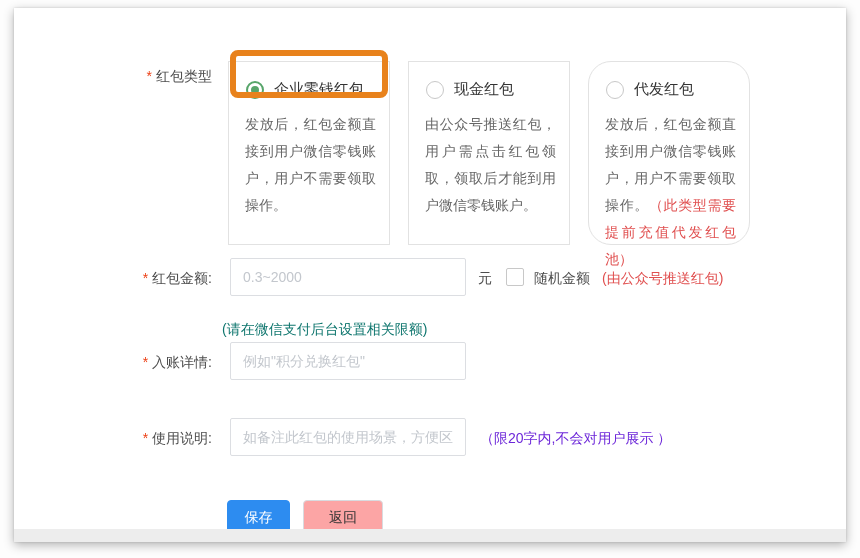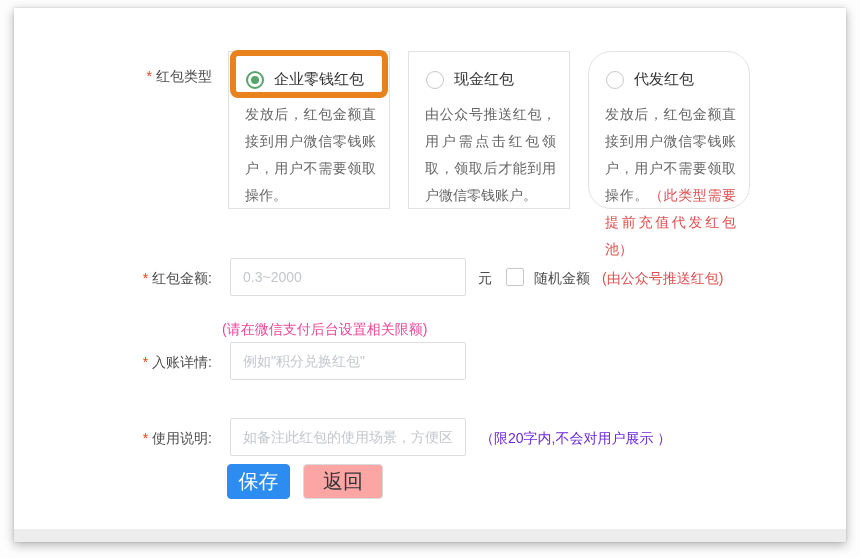--- a/index.html
+++ b/index.html
@@ -28,22 +28,22 @@
     position:absolute; left:0; width:198px;
     text-align:right;
     font-size:14px; color:#4d4d4d;
     line-height:20px;
     white-space:nowrap;
   }
   .req { color:#ed3f14; margin-right:4px; font-size:14px; }
 
   
   .card {
-    position:absolute; top:43px;
-    width:162px; height:158px;
+    position:absolute; top:53px;
+    width:162px; height:184px;
     border:1px solid #e2e2e2;
     background:#fff;
   }
   .card-head {
     display:flex; align-items:center;
     padding:18px 0 0 17px;
   }
   .radio {
     width:18px; height:18px;
     border:1px solid #c8c8c8;
@@ -88,35 +88,35 @@
     font-size:14px;
     color:#333;
     font-family:"Liberation Sans", sans-serif;
     outline:none;
   }
   .text-input::placeholder { color:#c3c7cd; opacity:1; }
 
   .inline-text { position:absolute; font-size:14px; color:#4d4d4d; line-height:18px; white-space:nowrap; }
   .red-note { color:#e04f4f; }
   .gray-note { color:#6d28d9; }
-  .dark-helper { color:#ec4899; }
+  .dark-helper { color:#0f766e; }
 
   .checkbox {
     position:absolute;
     width:18px; height:18px;
     border:1px solid #c8c8c8;
     border-radius:2px;
     background:#fff;
   }
 
   .btn {
-    position:absolute; top:456px;
+    position:absolute; top:492px;
     height:35px;
     border-radius:4px;
-    font-size:20px;
+    font-size:14px;
     font-family:"Liberation Sans", sans-serif;
     cursor:pointer;
     display:flex; align-items:center; justify-content:center;
   }
   .btn-save {
     left:213px; width:63px;
     background:#2d8cf0; color:#fff;
     border:1px solid #2d8cf0;
   }
   .btn-back {

